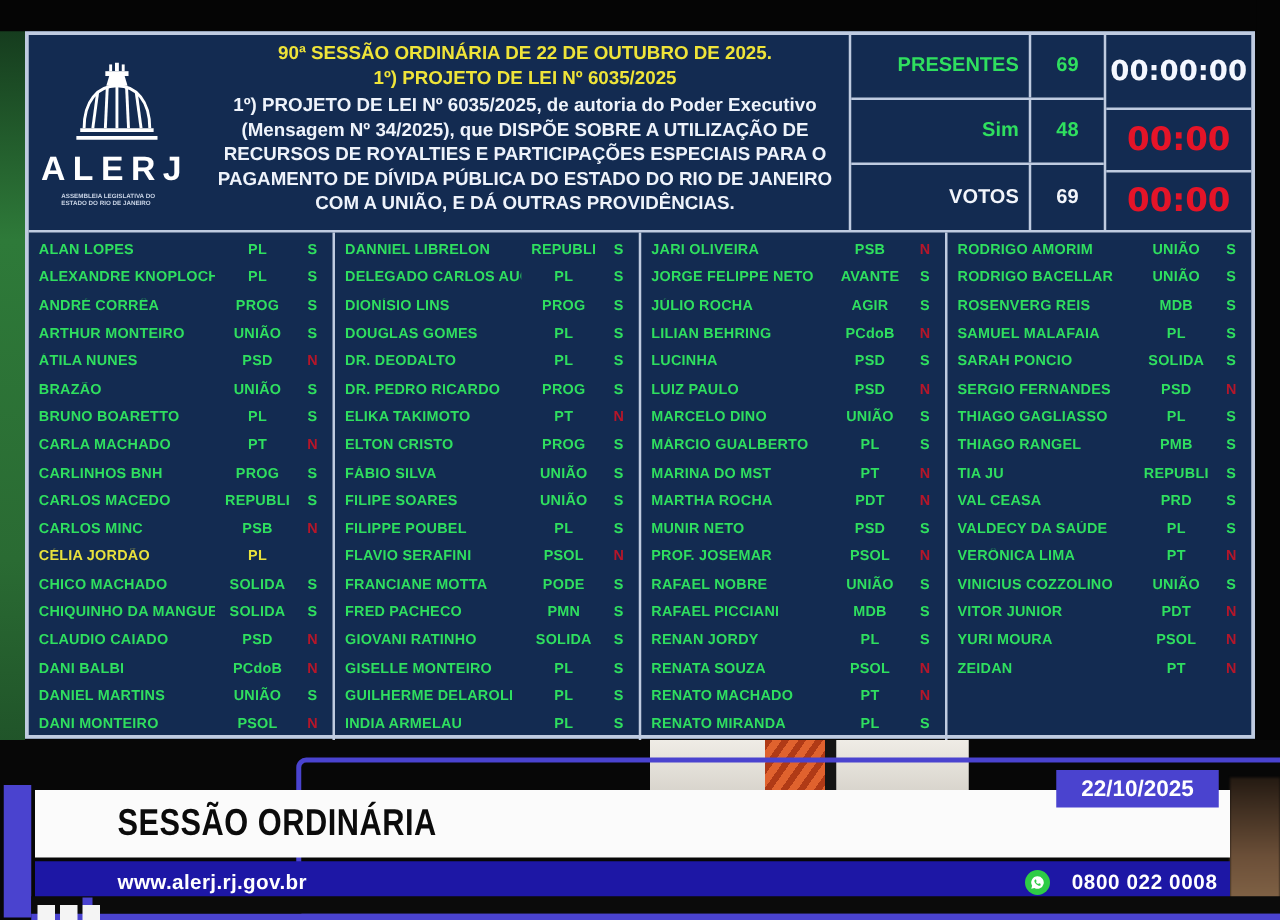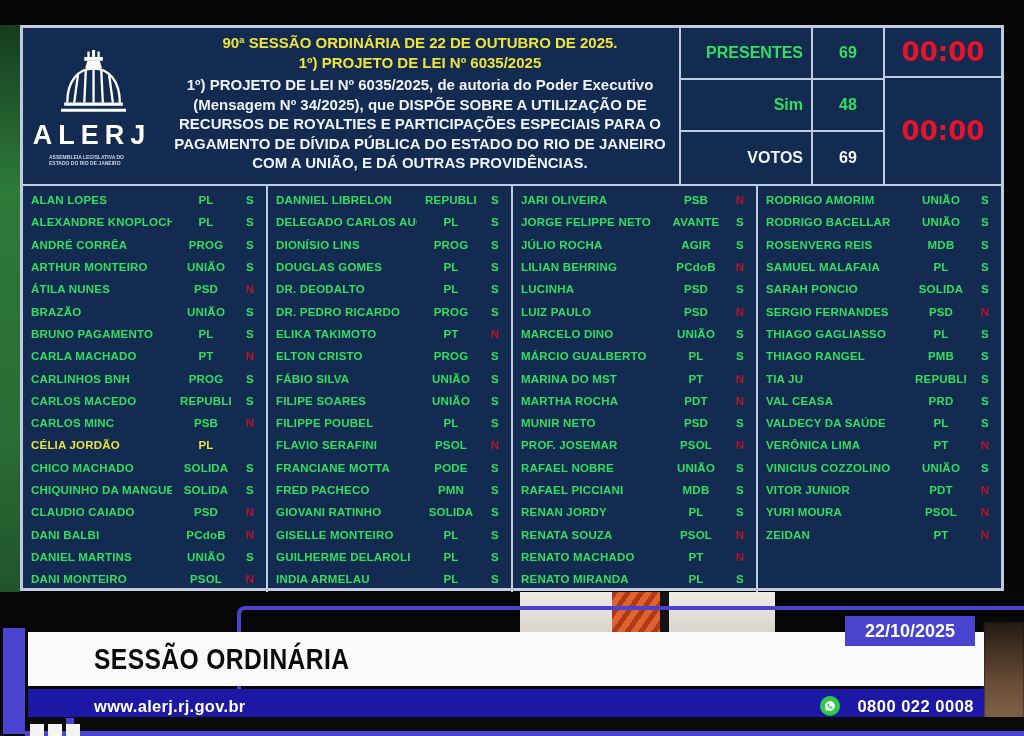--- a/index.html
+++ b/index.html
@@ -26,21 +26,21 @@
   .logo-cell{width:138px;display:flex;flex-direction:column;align-items:center;justify-content:center;padding-top:4px;}
   .logo-acronym{color:#fff;font-size:27px;font-weight:bold;letter-spacing:6px;margin-top:2px;}
   .logo-sub{color:#c9d4e6;font-size:5px;line-height:6px;text-align:left;width:86px;margin-top:3px;font-weight:bold;}
   .title-cell{flex:1;text-align:center;padding:5px 10px 0 10px;overflow:hidden;box-sizing:border-box;}
   .yline{color:#efe439;font-weight:bold;font-size:15px;line-height:20px;}
   .desc{color:#eef3fb;font-weight:bold;font-size:15px;line-height:19.5px;margin-top:2px;}
   .counters-cell{width:204px;box-sizing:border-box;border-left:2px solid #bfcbe0;display:grid;grid-auto-rows:1fr;}
   .crow{display:flex;box-sizing:border-box;border-bottom:2px solid #bfcbe0;align-items:center;}
   .crow:last-child{border-bottom:none;}
   .clabel{flex:1;text-align:right;padding-right:8px;font-weight:bold;font-size:16px;}
-  .cval{width:72px;box-sizing:border-box;border-left:2px solid #bfcbe0;text-align:center;font-weight:bold;font-size:16px;align-self:stretch;display:flex;align-items:center;justify-content:center;}
+  .cval{width:60px;box-sizing:border-box;border-left:2px solid #bfcbe0;text-align:center;font-weight:bold;font-size:16px;align-self:stretch;display:flex;align-items:center;justify-content:center;}
   .c-green{color:#2fdf5f;} .c-red{color:#ab1628;} .c-yellow{color:#e9e23c;} .c-white{color:#f2f5fb;}
   .timers-cell{width:118px;box-sizing:border-box;border-left:2px solid #bfcbe0;display:flex;flex-direction:column;}
   .tbox{display:flex;align-items:center;justify-content:center;box-sizing:border-box;font-weight:bold;font-family:"DejaVu Sans",sans-serif;}
   .t0{height:60px;border-bottom:2px solid #bfcbe0;color:#f4f7ff;font-size:22px;}
   .t1{height:50px;border-bottom:2px solid #bfcbe0;color:#e51428;font-size:26px;}
   .t2{flex:1;color:#e51428;font-size:26px;}
 
   
   .board{display:flex;height:406px;}
   .vcol{flex:1;box-sizing:border-box;border-right:2px solid #bfcbe0;padding:3px 6px 0 8px;overflow:hidden;}
@@ -131,20 +131,21 @@
           <span class="clabel c-green">Sim</span>
           <span class="cval c-green">48</span>
         </div>
         <div class="crow">
           <span class="clabel c-white">VOTOS</span>
           <span class="cval c-white">69</span>
         </div>
       </div>
 
       <div class="timers-cell">
+        <div class="tbox t0">00:00:00</div>
         <div class="tbox t1">00:00</div>
         <div class="tbox t2">00:00</div>
       </div>
     </div>
 
     <div class="board">
       <div class="vcol">
           <div class="vrow">
             <span class="vname">ALAN LOPES</span>
             <span class="vparty">PL</span>
@@ -169,21 +170,21 @@
             <span class="vname">ÁTILA NUNES</span>
             <span class="vparty">PSD</span>
             <span class="vvote n">N</span>
           </div>
           <div class="vrow">
             <span class="vname">BRAZÃO</span>
             <span class="vparty">UNIÃO</span>
             <span class="vvote">S</span>
           </div>
           <div class="vrow">
-            <span class="vname">BRUNO PAGAMENTO</span>
+            <span class="vname">BRUNO BOARETTO</span>
             <span class="vparty">PL</span>
             <span class="vvote">S</span>
           </div>
           <div class="vrow">
             <span class="vname">CARLA MACHADO</span>
             <span class="vparty">PT</span>
             <span class="vvote n">N</span>
           </div>
           <div class="vrow">
             <span class="vname">CARLINHOS BNH</span>

